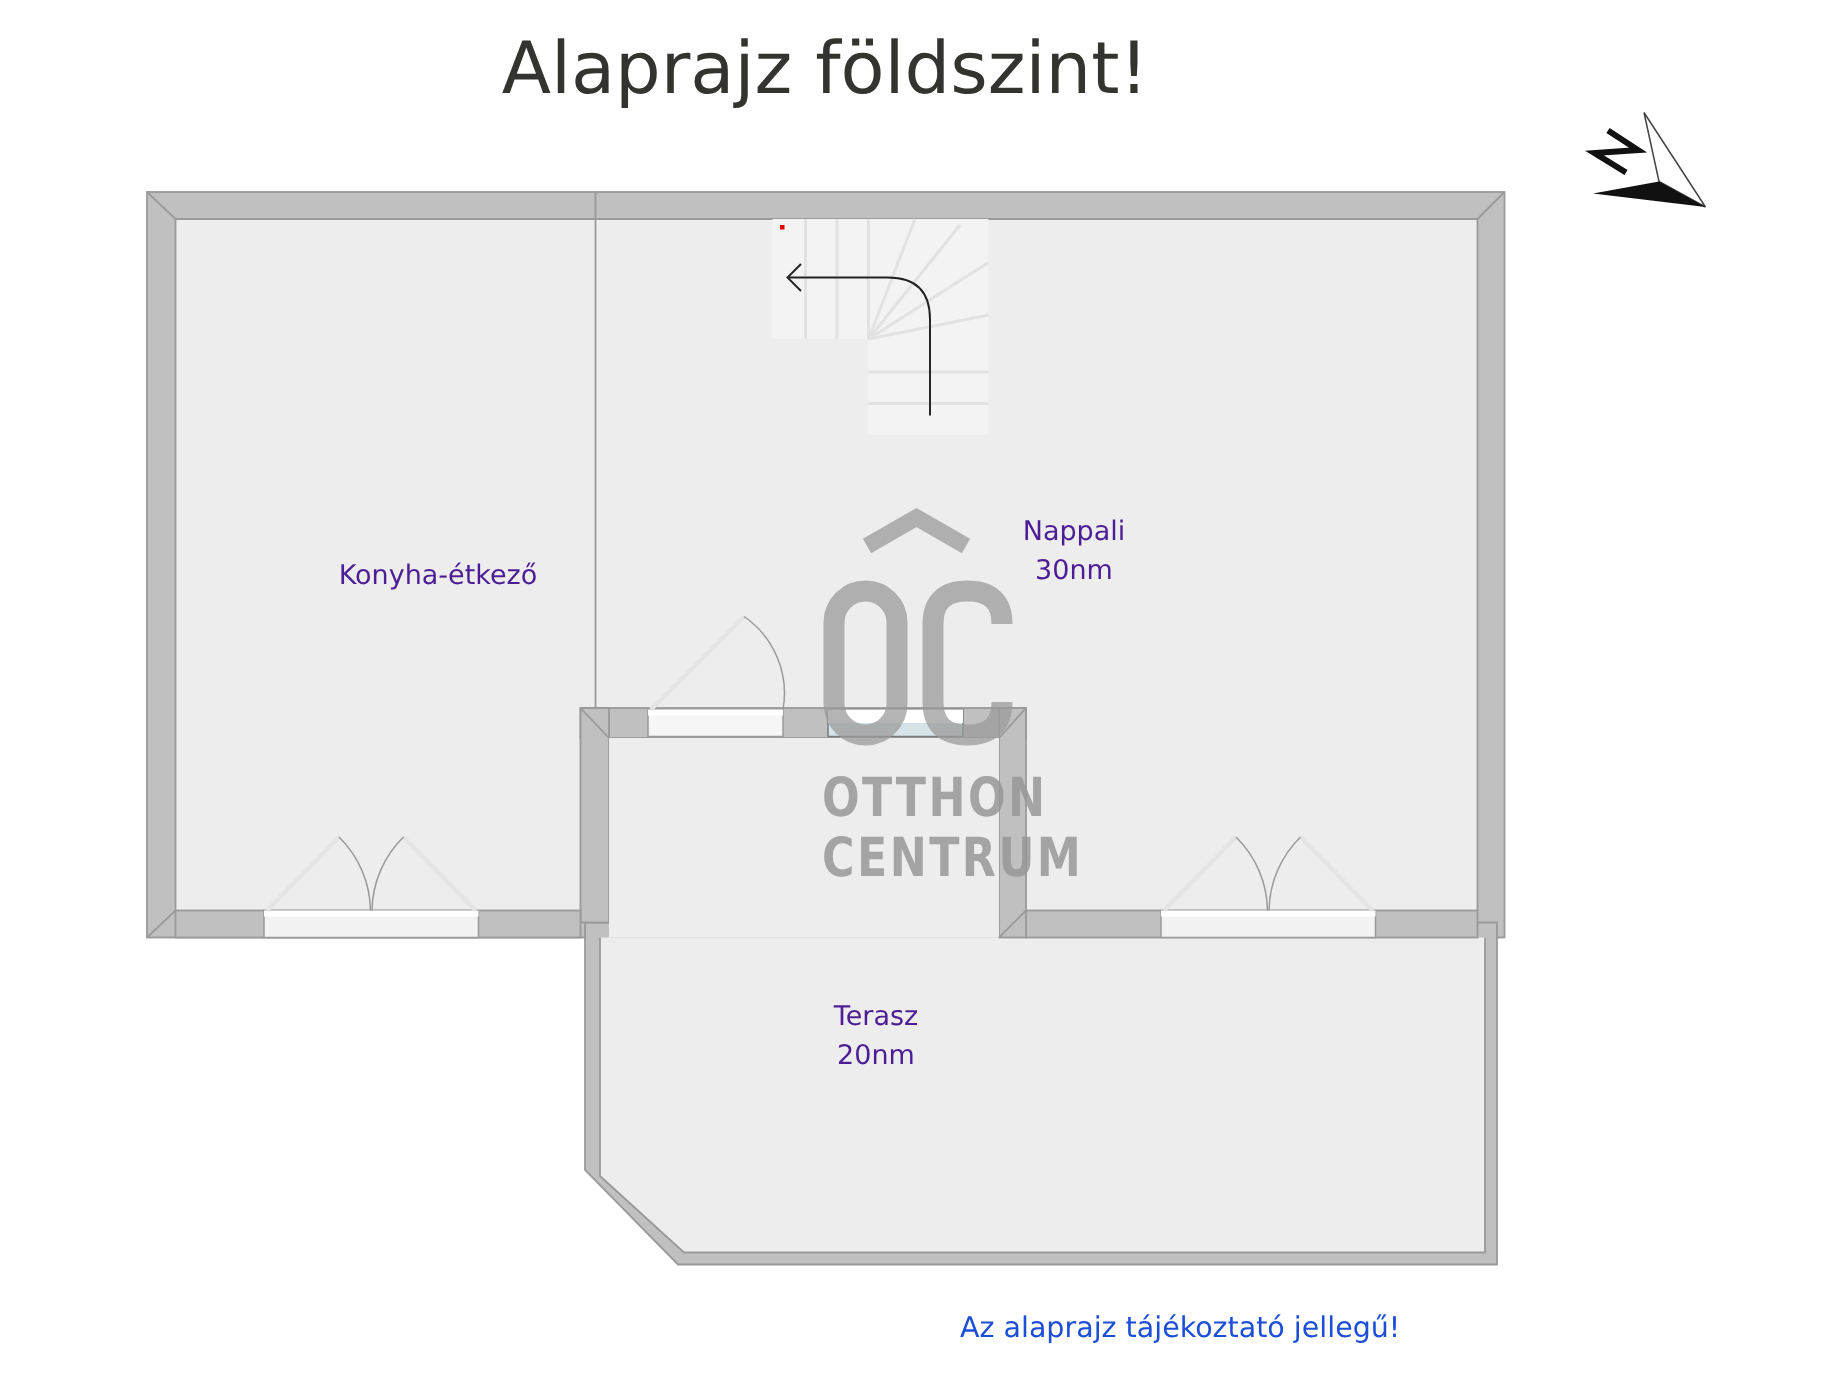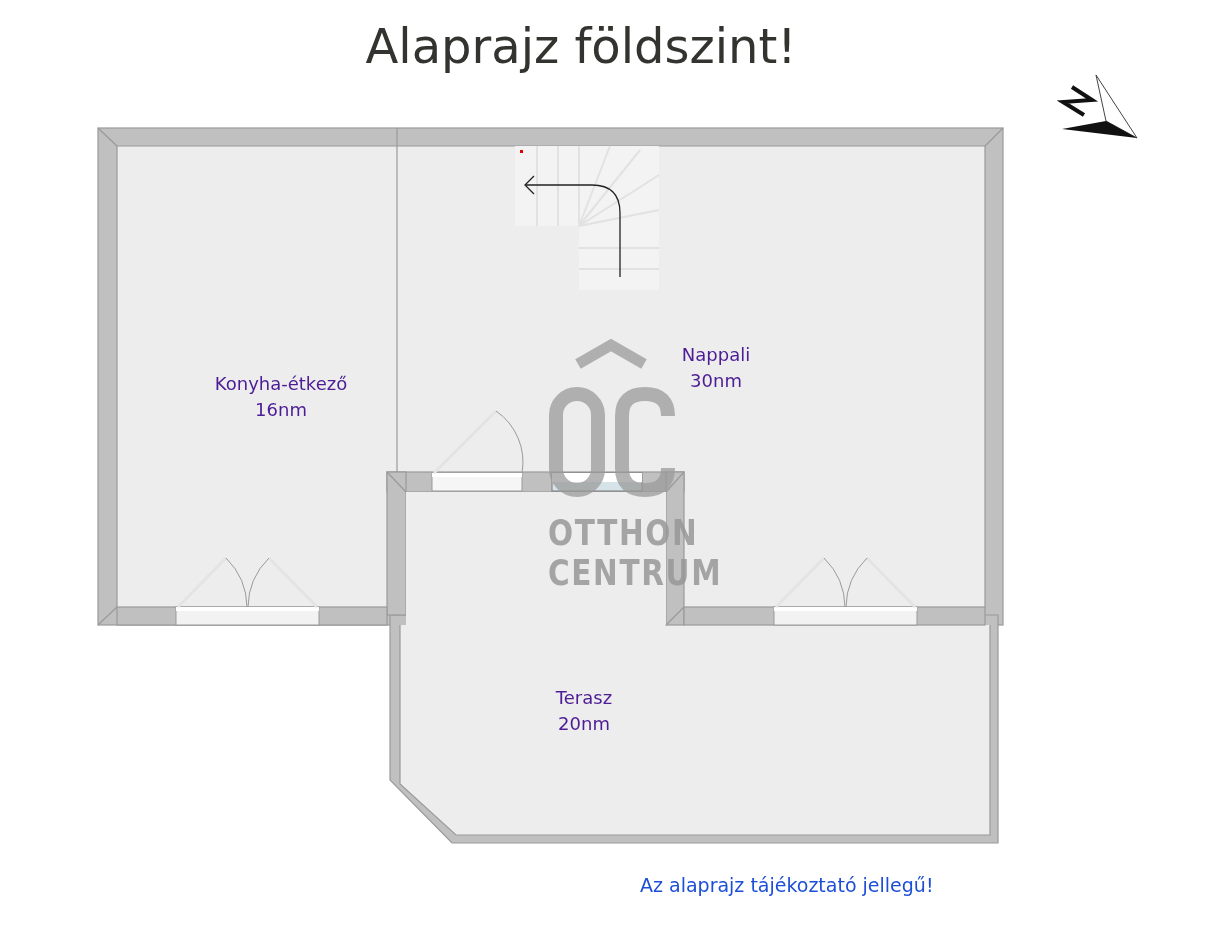--- a/index.html
+++ b/index.html
@@ -1,19 +1,19 @@
 <!DOCTYPE html>
 <html><head>
 <meta charset="utf-8">
 <style>
   html, body { margin: 0; padding: 0; background: #ffffff; }
   body { width: 1223px; height: 928px; position: relative; overflow: hidden;
          font-family: "DejaVu Sans", sans-serif; }
   .title { position: absolute; left: 0; top: 18px; width: 1100px; text-align: center;
-           font-size: 48px; color: #33332f; letter-spacing: 0px; margin-left: 31px; }
+           font-size: 48px; color: #33332f; letter-spacing: 0px; }
   .plan { position: absolute; left: 0; top: 0; }
   .room-label { position: absolute; text-align: center; font-size: 18px; color: #4c1d95; line-height: 26px; }
   .disclaimer { position: absolute; left: 640px; top: 874px; font-size: 19px; color: #1d4ed8; }
   .logo-text { position: absolute; font-size: 36px; font-weight: bold; color: rgba(150,150,150,0.85);
                letter-spacing: 2px; line-height: 40px; text-align: left; transform: scaleX(0.82); transform-origin: left top; }
 </style>
 </head>
 <body>
 
 <div class="title">Alaprajz földszint!</div>
@@ -111,28 +111,27 @@
     <rect x="556" y="394" width="42" height="96" rx="21" fill="none" stroke="#9b9b9b" stroke-width="14"></rect>
     <path d="M668,416 Q668,394 645,394 Q622,394 622,416 L622,468 Q622,490 645,490 Q668,490 668,468" fill="none" stroke="#9b9b9b" stroke-width="14"></path>
   </g>
 </svg>
 
 <div class="logo-text" style="left:548px; top:513px;">
   <div>OTTHON</div>
   <div>CENTRUM</div>
 </div>
 
-<div class="room-label" style="left:181px; top:371px; width:200px;">
+<div class="room-label" style="left:192px; top:371px; width:200px;">
   <div>Konyha-étkező</div>
-  <div>16nm</div>
 </div>
 
 <div class="room-label" style="left:656px; top:342px; width:120px;">
   <div>Nappali</div>
   <div>30nm</div>
 </div>
 
-<div class="room-label" style="left:524px; top:685px; width:120px;">
+<div class="room-label" style="left:524px; top:665px; width:120px;">
   <div>Terasz</div>
   <div>20nm</div>
 </div>
 
 <div class="disclaimer">Az alaprajz tájékoztató jellegű!</div>
 
 </body></html>

